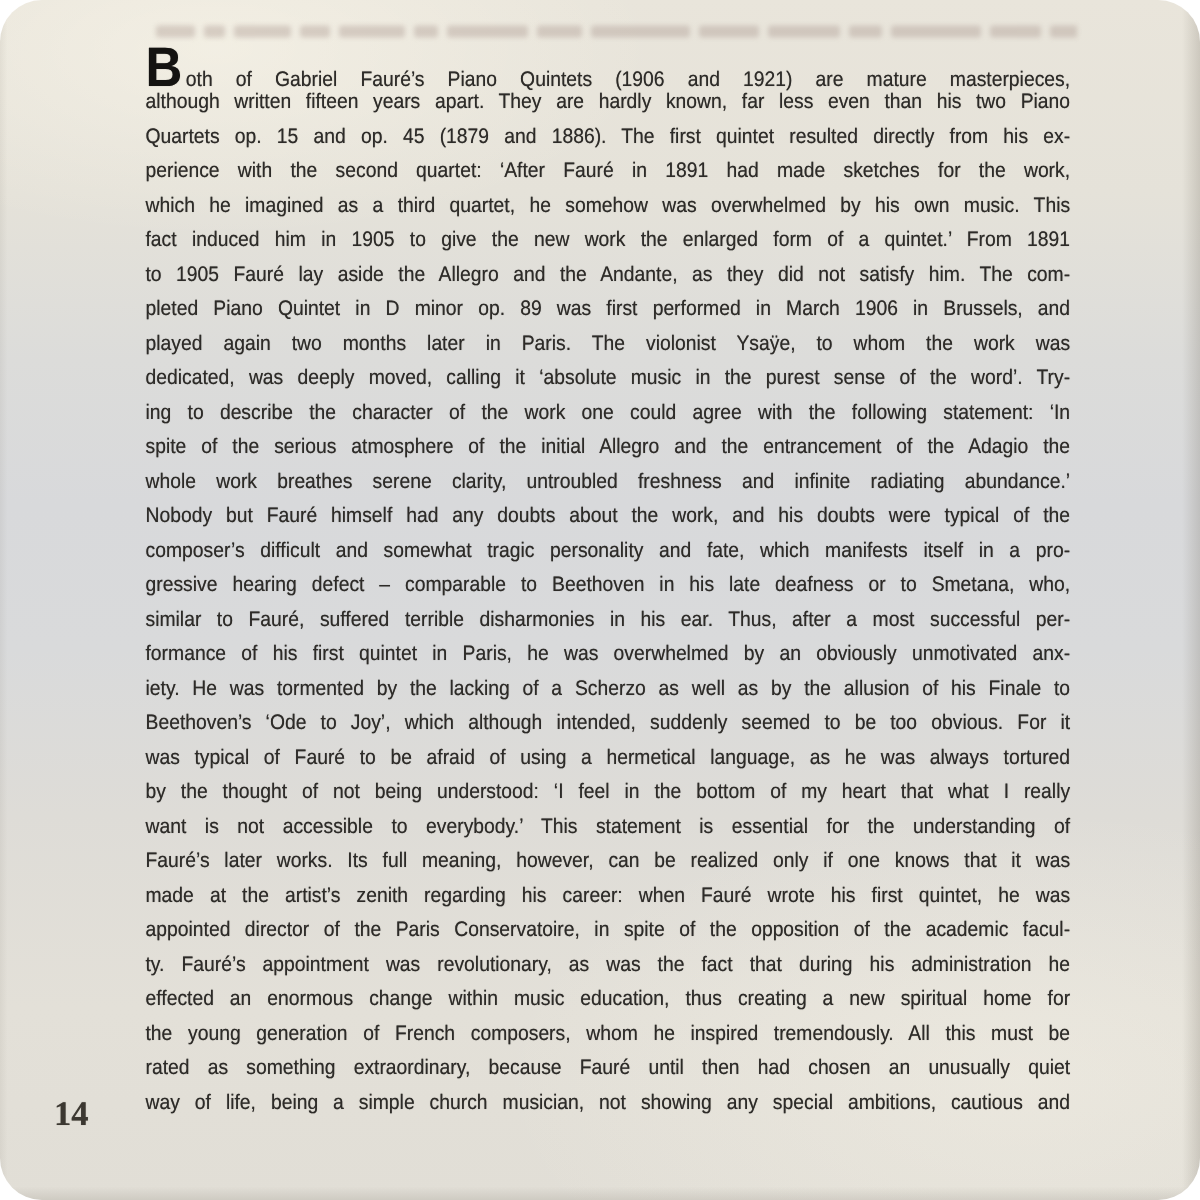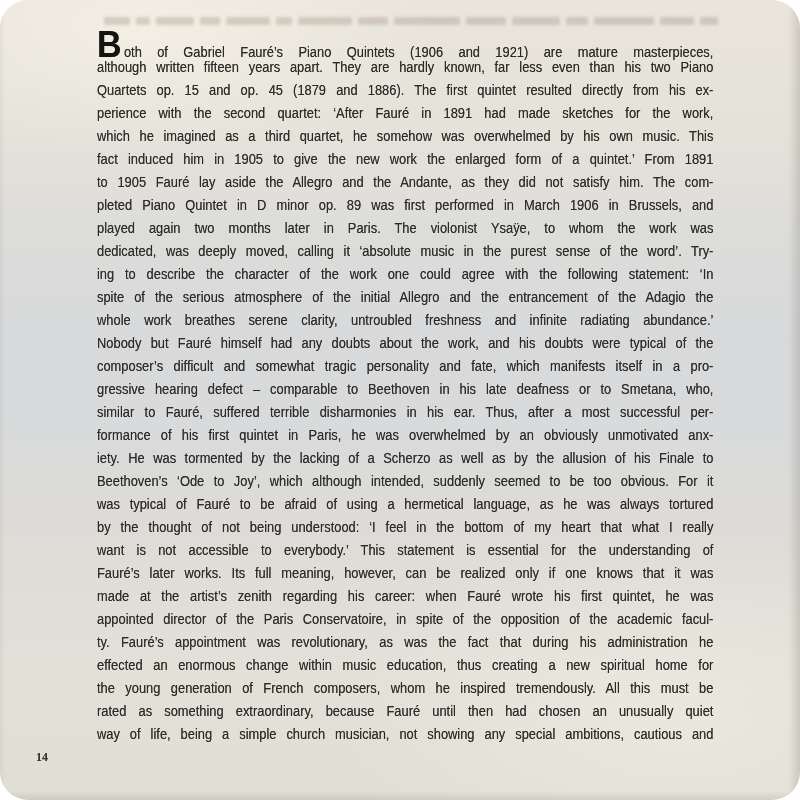--- a/index.html
+++ b/index.html
@@ -73,24 +73,24 @@
     line-height: 23px;
     color: #141311;
     letter-spacing: 0.5px;
     padding-right: 2px;
     vertical-align: baseline;
   }
 
   .pagenum {
     position: absolute;
     left: 36px;
-    top: 750px;
+    top: 730px;
     font-family: "Liberation Serif", "DejaVu Serif", serif;
     font-weight: 700;
-    font-size: 12px;
+    font-size: 23px;
     color: #3c3831;
     text-shadow: 0 0 0.5px rgba(60,56,49,0.6);
   }
 
   
   .edge-right {
     position: absolute; top: 0; right: 0; bottom: 0; width: 12px;
     background: linear-gradient(90deg, rgba(95,88,76,0) 0%, rgba(95,88,76,0.20) 100%);
   }
   .edge-bottom {

